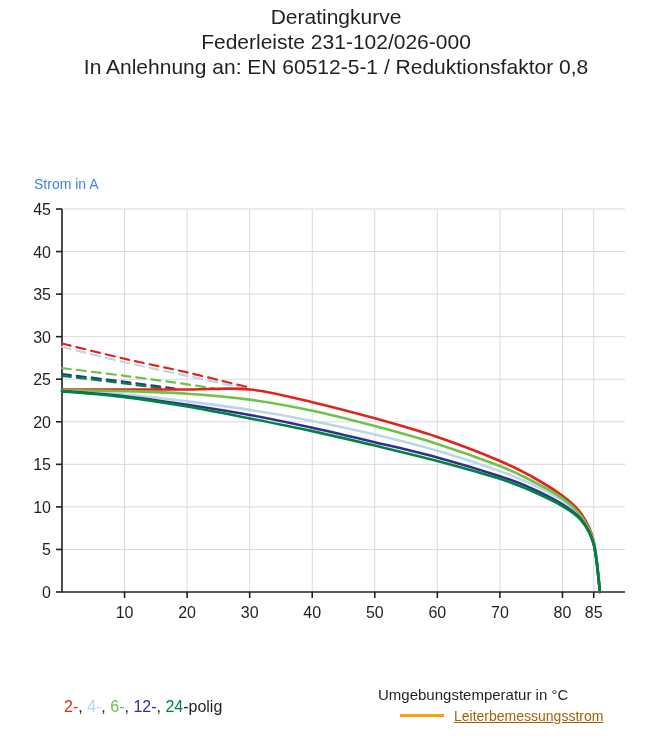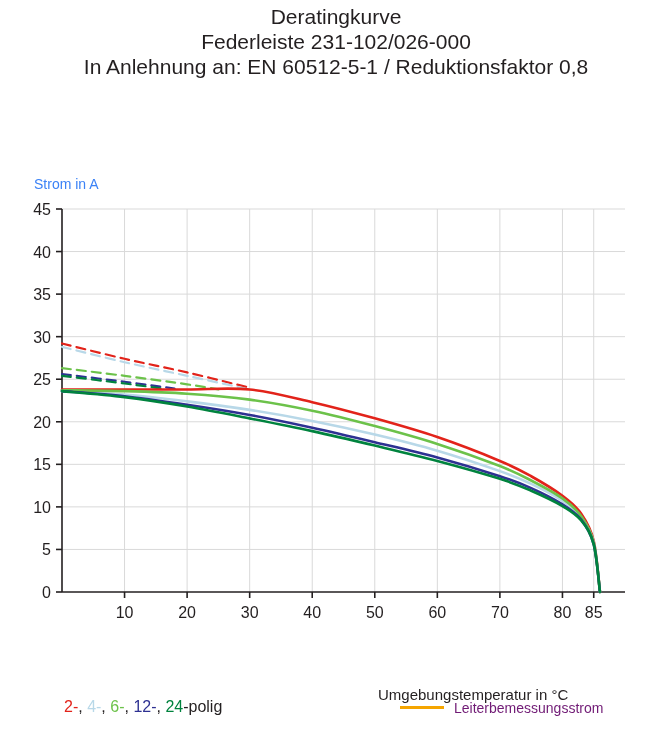--- a/index.html
+++ b/index.html
@@ -47,22 +47,22 @@
   #legend{
     position:absolute;
     left:0;top:698px;width:672px;height:30px;
   }
   #legend-polig{
     position:absolute;left:64px;top:0;
     font-size:16px;white-space:nowrap;
   }
   #legend-polig span{font-size:16px;}
   #legend-current{
-    position:absolute;left:400px;top:2px;
-    font-size:14px;color:#701a75;white-space:nowrap;
+    position:absolute;left:400px;top:10px;
+    font-size:14px;color:#a16207;white-space:nowrap;text-decoration:underline;
   }
   #legend-current .swatch{
     display:inline-block;
     width:44px;height:3px;
     background:#f5a500;
     vertical-align:middle;
     margin-right:10px;
     margin-bottom:3px;
   }
 </style>

